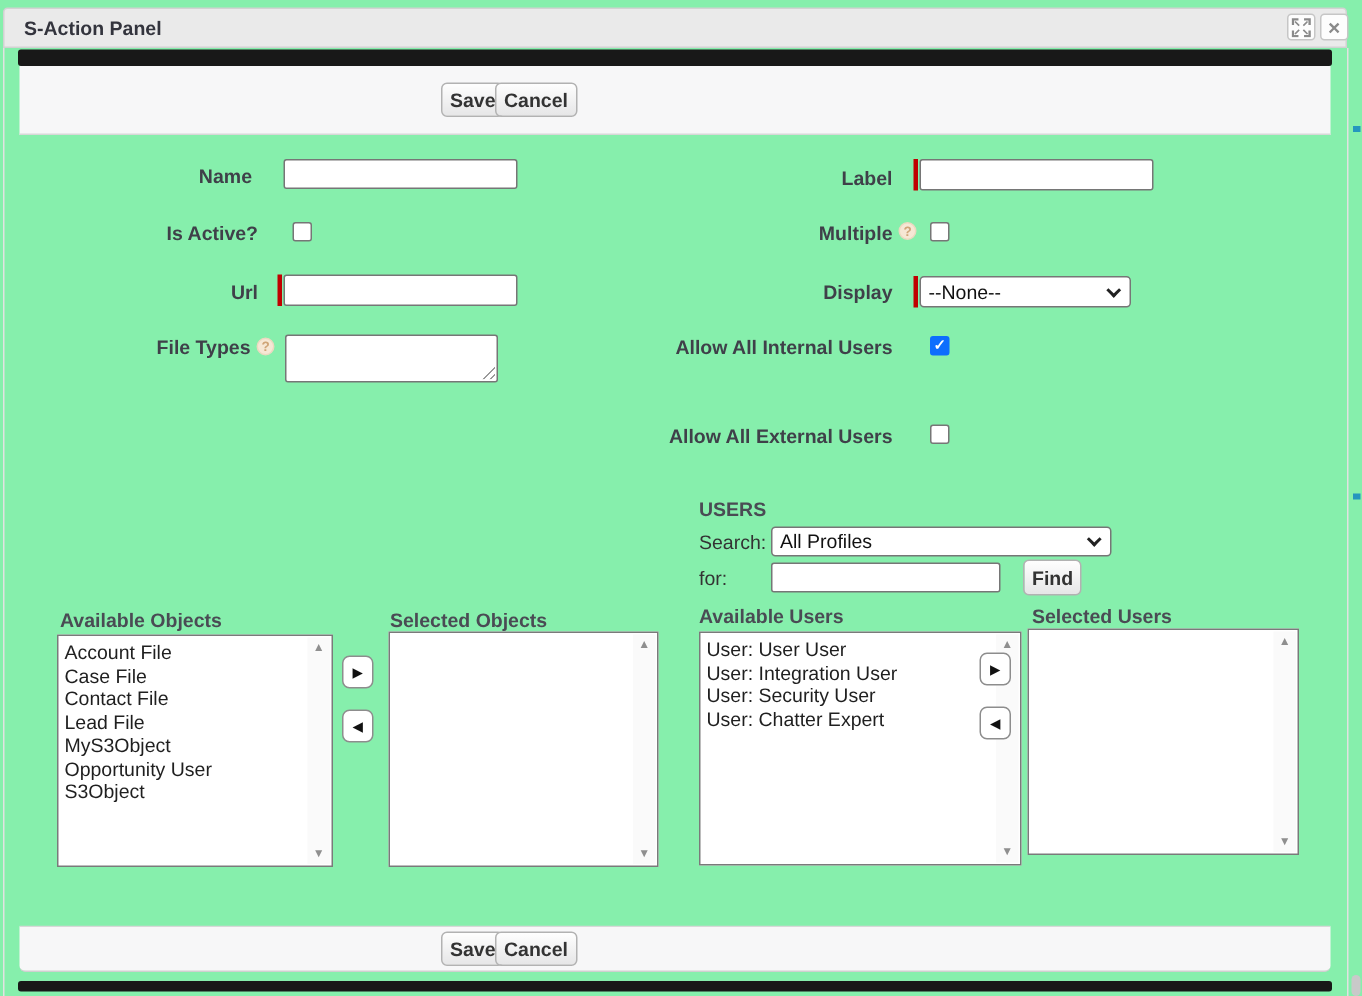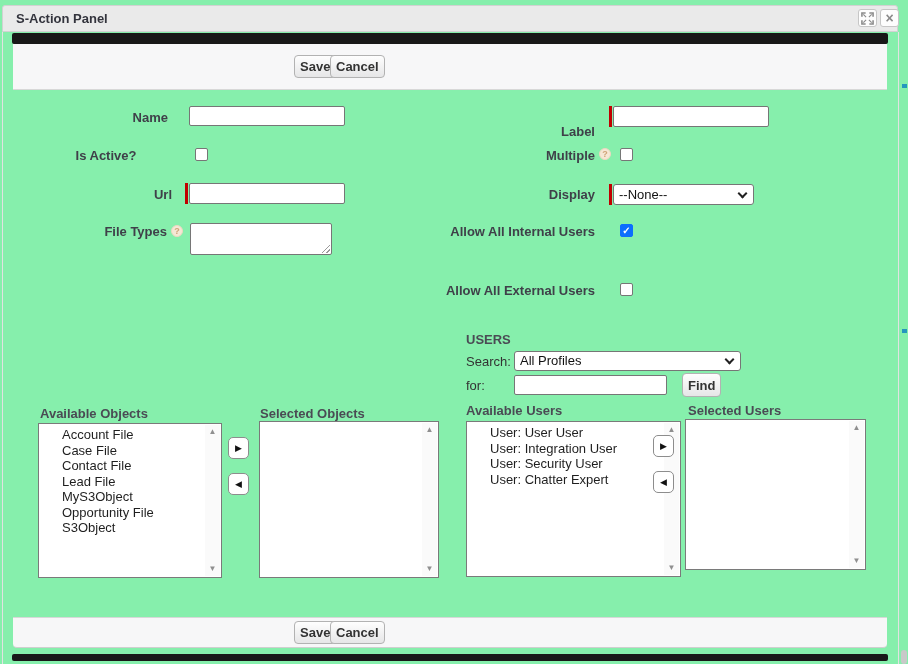--- a/index.html
+++ b/index.html
@@ -51,21 +51,21 @@
             font-size:13px; color:#111; padding:0 18px 0 5px; cursor:pointer; }
   .chev { position:absolute; right:7px; top:5px; width:7px; height:7px;
           border-right:2px solid #222; border-bottom:2px solid #222; transform:rotate(45deg); }
 
   .sechead { position:absolute; font-size:13px; font-weight:bold; color:#4a4b54; }
   .rednote { font-weight:normal; color:#e00000; }
   .colhead { position:absolute; font-size:13px; font-weight:bold; color:#4a4b54; }
 
   
   .lb { position:absolute; background:#fff; border:1px solid #7a7a7a; }
-  .opts { position:absolute; left:1px; top:1px; right:16px; bottom:1px; overflow:hidden; padding:2px 0 0 3px;margin-left:19px; }
+  .opts { position:absolute; left:1px; top:1px; right:16px; bottom:1px; overflow:hidden; padding:2px 0 0 3px; }
   .opt { font-size:13px; line-height:15.5px; color:#1f1f1f; white-space:nowrap; }
   .sb { position:absolute; top:1px; right:1px; bottom:1px; width:15px; background:#fafafa;
         display:flex; flex-direction:column; justify-content:space-between; align-items:center;
         padding:3px 0; cursor:pointer; }
   .sb span { font-size:8px; color:#8f8f8f; line-height:8px; }
   .mvbtn { position:absolute; width:21px; height:22px; background:#fff; border:1px solid #8d8d8d;
            border-radius:5px; text-align:center; font-size:9px; line-height:21px; color:#111; cursor:pointer; }
 
   .tick { position:absolute; left:902px; width:5px; height:4px; background:#2596be; }
   .pg-scroll { position:absolute; left:901px; top:650px; width:6px; height:14px;
@@ -95,25 +95,25 @@
   <div class="edge" style="left:2px;"></div>
   <div class="edge" style="left:898px;"></div>
 
   <div class="blackbar" style="top:33px; height:11px;"></div>
   <div class="band top"></div>
   <button class="btn" style="left:294px; top:55px;">Save</button>
   <button class="btn" style="left:330px; top:55px;">Cancel</button>
 
   <div class="lbl" style="left:40px; top:110px; width:128px;">Name</div>
   <input class="inp" style="left: 189px; top: 106px; width: 156px;">
-  <div class="lbl" style="left:470px; top:124px; width:125px;">Label</div>
+  <div class="lbl" style="left:470px; top:111px; width:125px;">Label</div>
   <div class="reqbar" style="left:609px; top:106px; height:21px;"></div>
   <input class="inp" style="left: 613px; top: 106px; width: 156px; height: 21px;">
 
-  <div class="lbl" style="left:40px; top:148px; width:132px;text-align:center;">Is Active?</div>
+  <div class="lbl" style="left:40px; top:148px; width:132px;">Is Active?</div>
   <div class="cb" style="left:195px; top:148px;"></div>
   <div class="lbl" style="left:470px; top:148px; width:125px;">Multiple</div>
   <div class="help" style="left:599px; top:148px;">?</div>
   <div class="cb" style="left:620px; top:148px;"></div>
 
   <div class="lbl" style="left:40px; top:187px; width:132px;">Url</div>
   <div class="reqbar" style="left:185px; top:183px; height:21px;"></div>
   <input class="inp" style="left: 189px; top: 183px; width: 156px; height: 21px;">
   <div class="lbl" style="left:470px; top:187px; width:125px;">Display</div>
   <div class="reqbar" style="left:609px; top:184px; height:21px;"></div>
@@ -149,21 +149,21 @@
   <div class="colhead" style="left:466px; top:403px;">Available Users</div>
   <div class="colhead" style="left:688px; top:403px;">Selected Users</div>
 
   <div class="lb" style="left:38px; top:423px; width:184px; height:155px;">
     <div class="opts">
         <div class="opt">Account File</div>
         <div class="opt">Case File</div>
         <div class="opt">Contact File</div>
         <div class="opt">Lead File</div>
         <div class="opt">MyS3Object</div>
-        <div class="opt">Opportunity File</div>
+        <div class="opt">Opportunity User</div>
         <div class="opt">S3Object</div>
       </div>
     <div class="sb">
       <span>▲</span>
       <span>▼</span>
     </div>
   </div>
   <div class="mvbtn" style="left:228px; top:437px;"><span>▶</span></div>
   <div class="mvbtn" style="left:228px; top:473px;"><span>◀</span></div>
 

